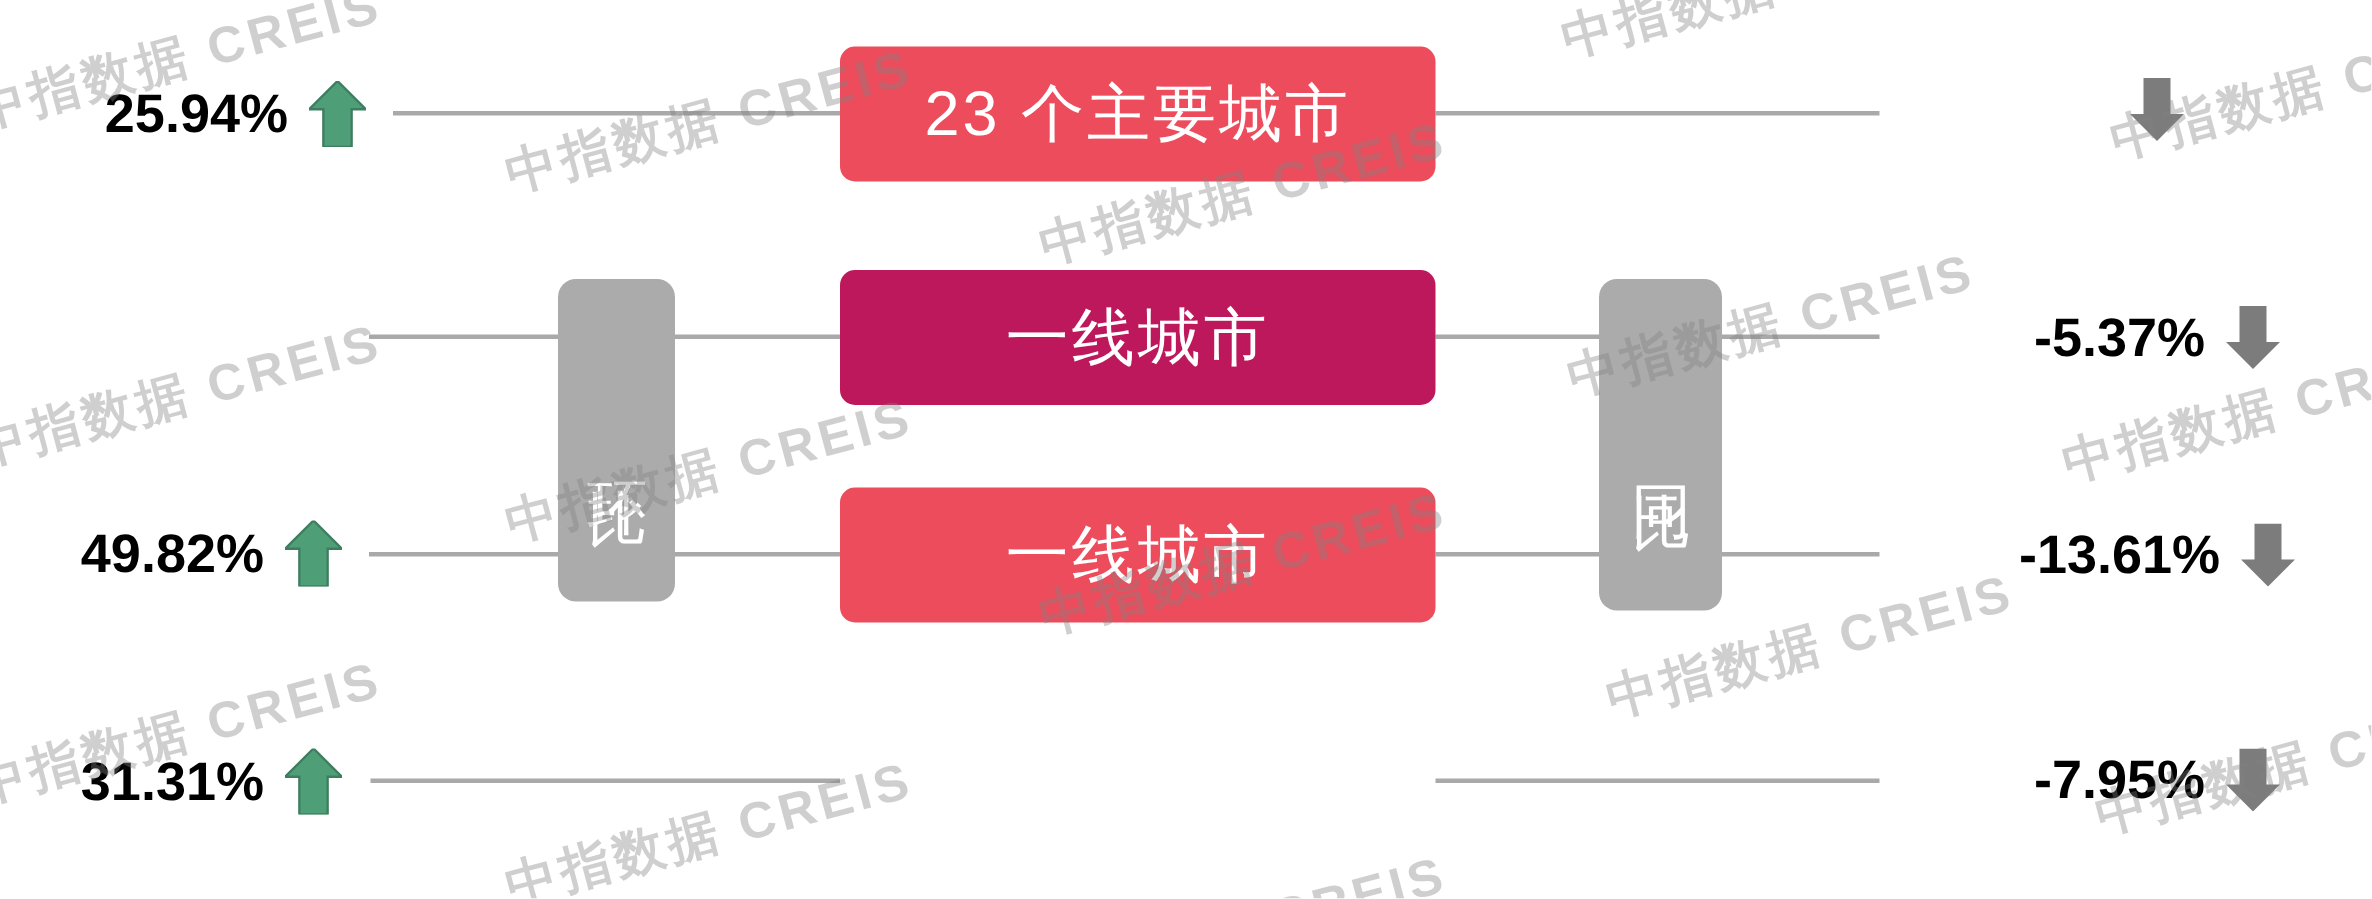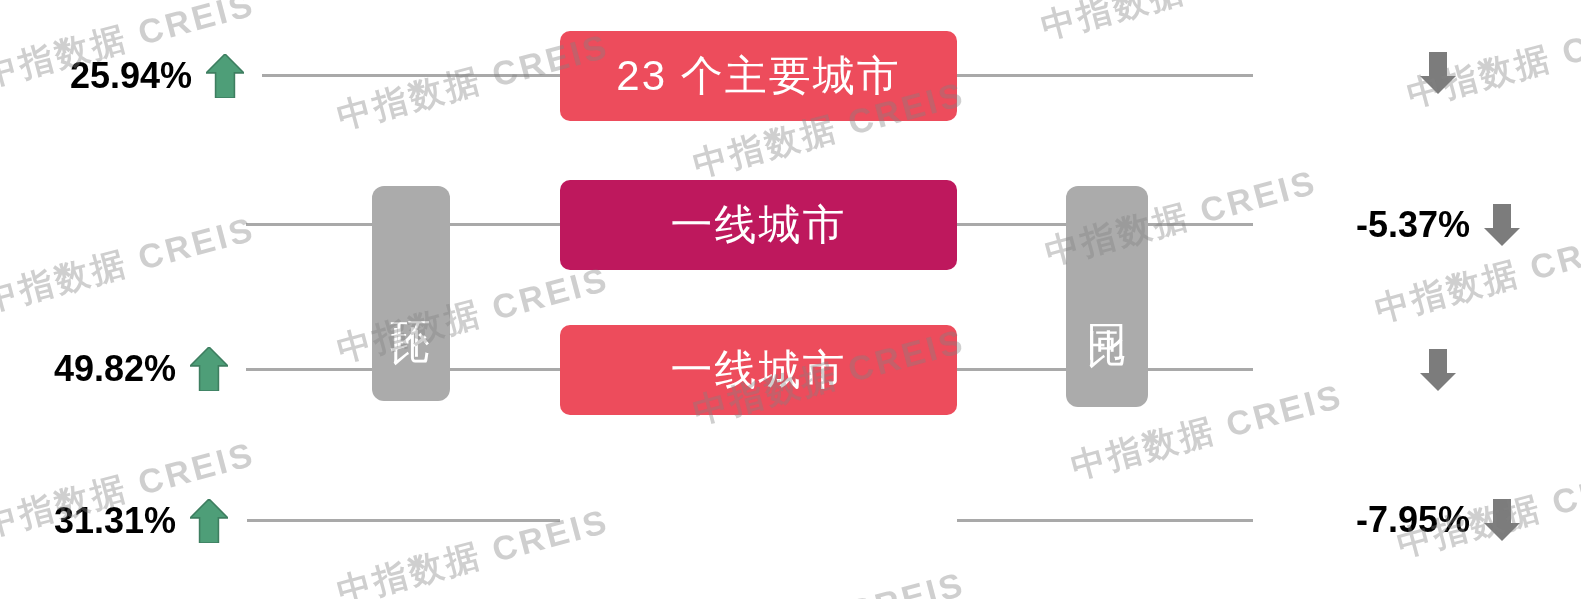--- a/index.html
+++ b/index.html
@@ -92,20 +92,21 @@
         <polygon points="18,42 0,24 9,24 9,0 27,0 27,24 36,24" fill="#7c7c7c"></polygon>
       </svg>
   </div>
   <div class="stat right" style="top:198px">
     <span class="pct">-5.37%</span>
     <svg class="arrow-svg" width="36" height="42" viewBox="0 0 36 42">
         <polygon points="18,42 0,24 9,24 9,0 27,0 27,24 36,24" fill="#7c7c7c"></polygon>
       </svg>
   </div>
   <div class="stat right" style="top:343px">
+    <span class="pct">-13.61%</span>
     <svg class="arrow-svg" width="36" height="42" viewBox="0 0 36 42">
         <polygon points="18,42 0,24 9,24 9,0 27,0 27,24 36,24" fill="#7c7c7c"></polygon>
       </svg>
   </div>
   <div class="stat right" style="top:493px">
     <span class="pct">-7.95%</span>
     <svg class="arrow-svg" width="36" height="42" viewBox="0 0 36 42">
         <polygon points="18,42 0,24 9,24 9,0 27,0 27,24 36,24" fill="#7c7c7c"></polygon>
       </svg>
   </div>

